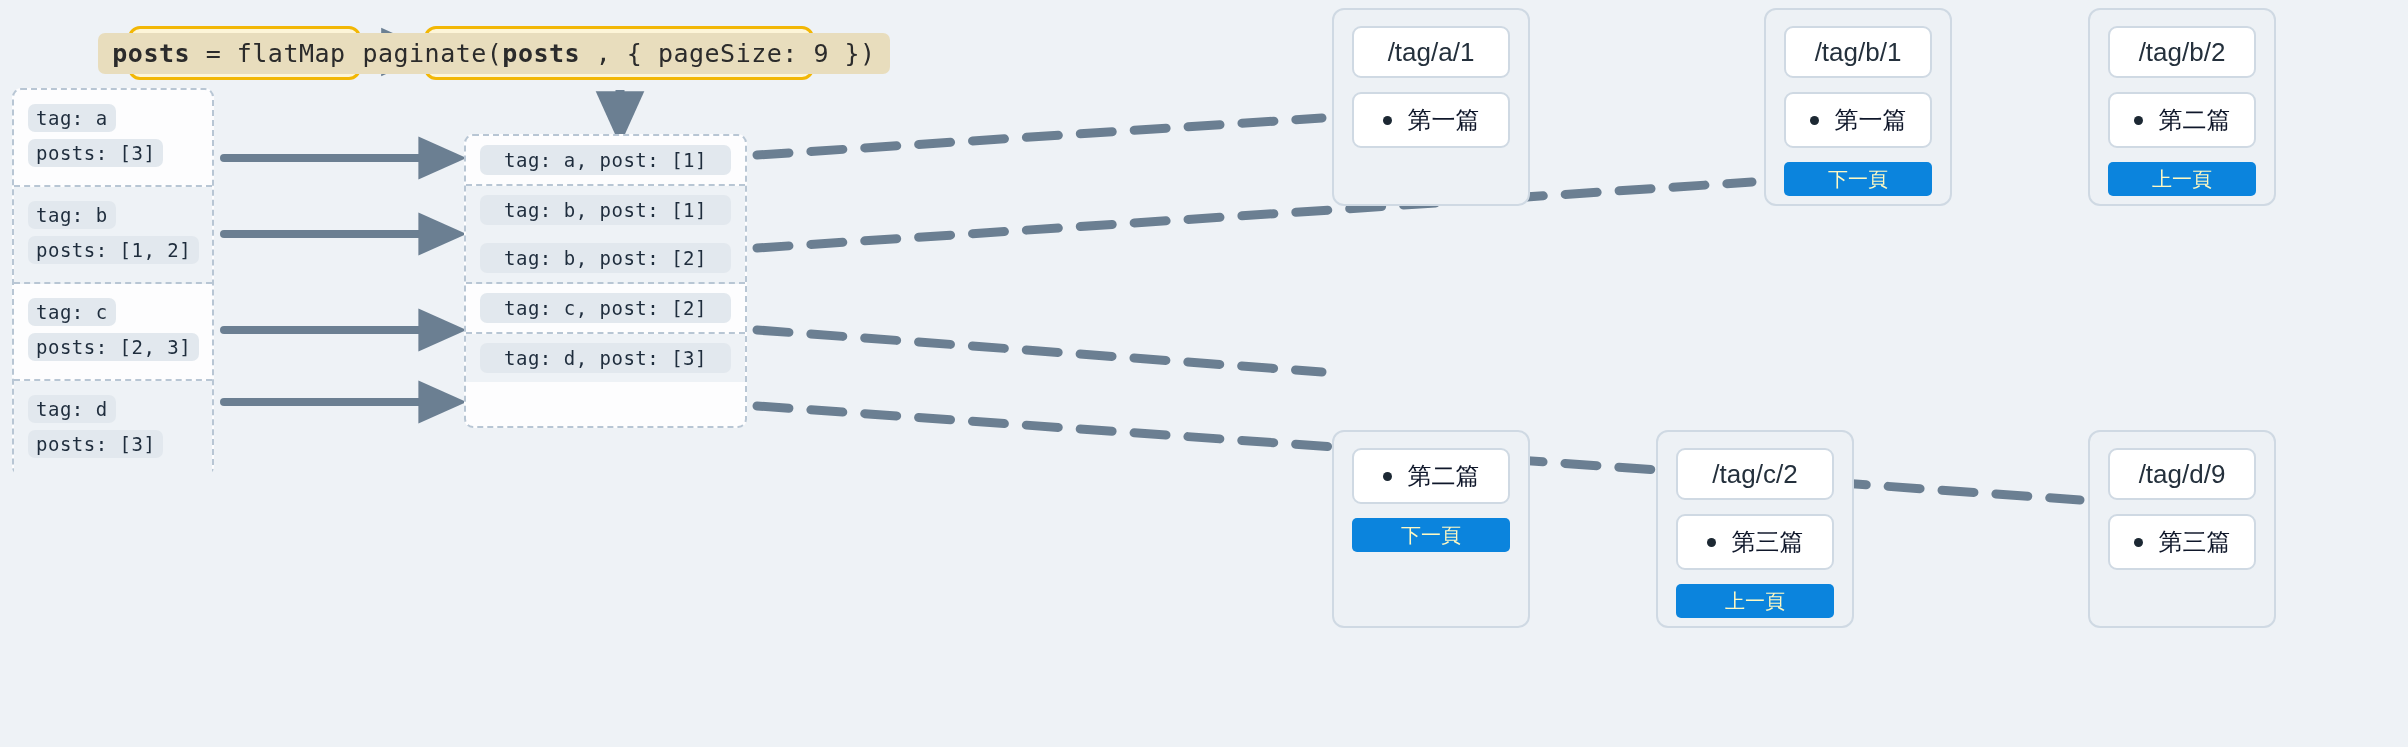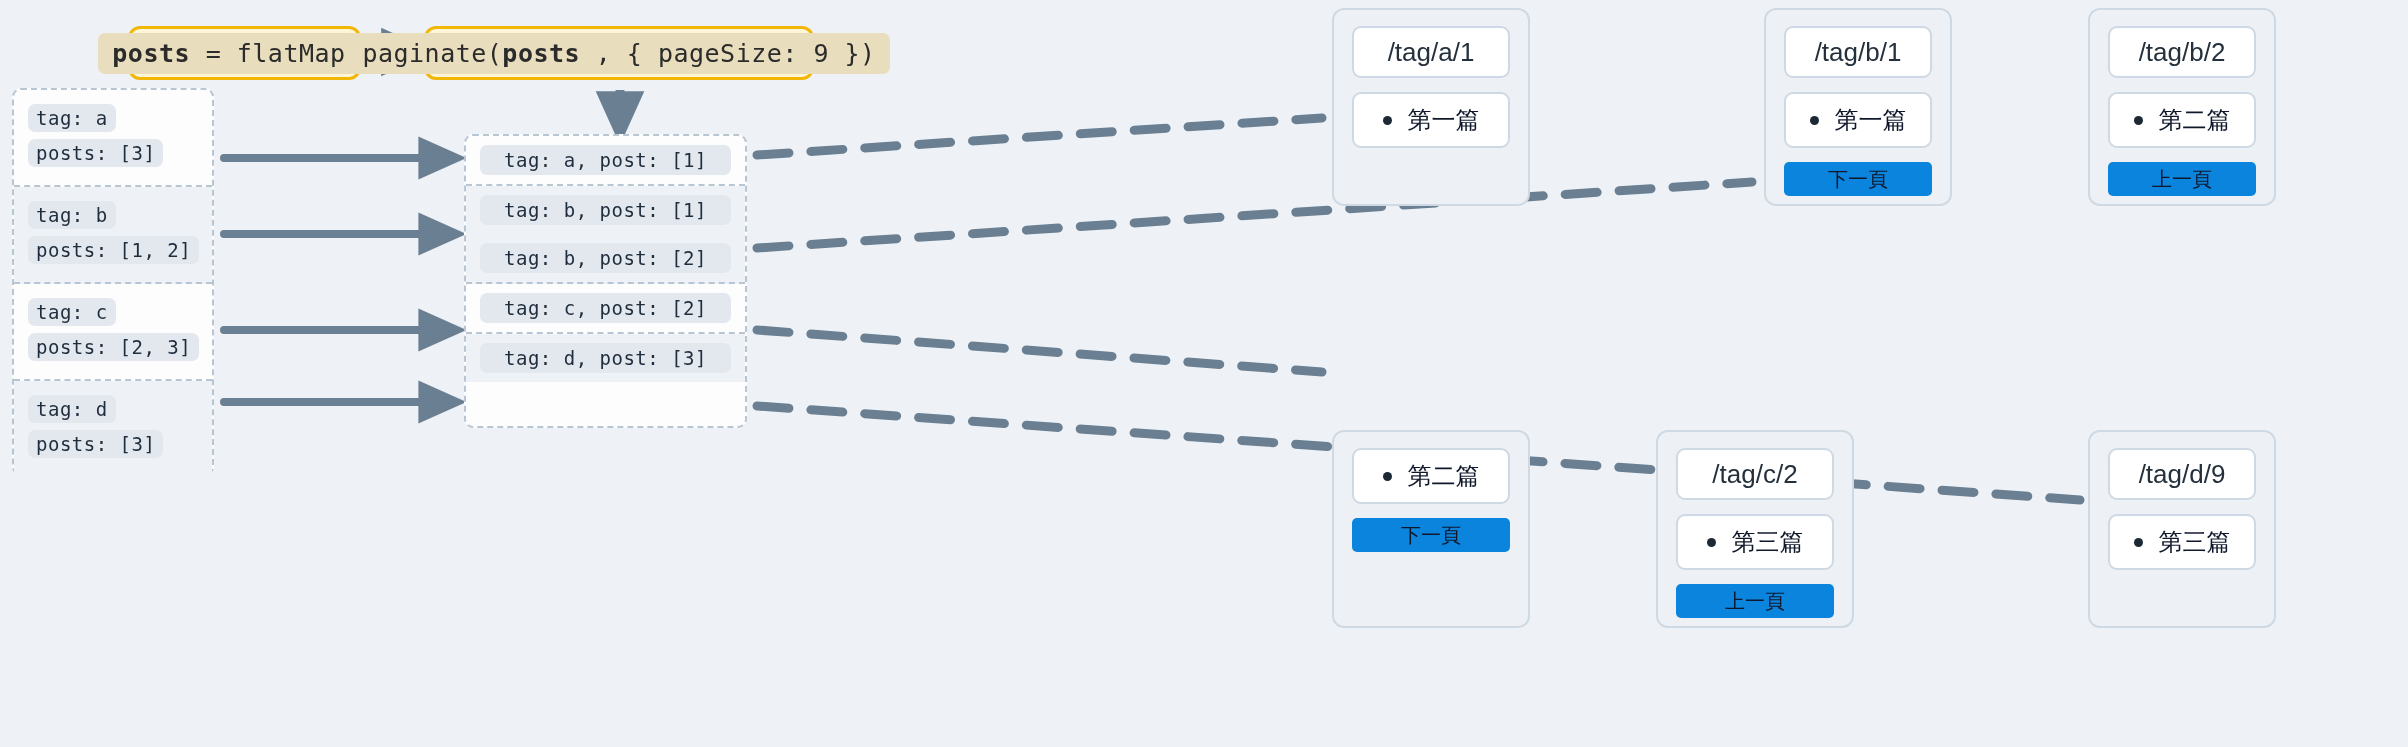--- a/index.html
+++ b/index.html
@@ -149,21 +149,21 @@
     height: 9px;
     border-radius: 50%;
     background: #1c2833;
     margin-right: 16px;
     vertical-align: middle;
   }
   .card-btn {
     margin-top: 14px;
     height: 34px;
     background: #0b84dd;
-    color: #0f172a;
+    color: #fef9c3;
     border: none;
     border-radius: 5px;
     width: 100%;
     font-size: 20px;
     font-family: "Liberation Sans", sans-serif;
     display: flex;
     align-items: center;
     justify-content: center;
     cursor: pointer;
     padding: 16px;

